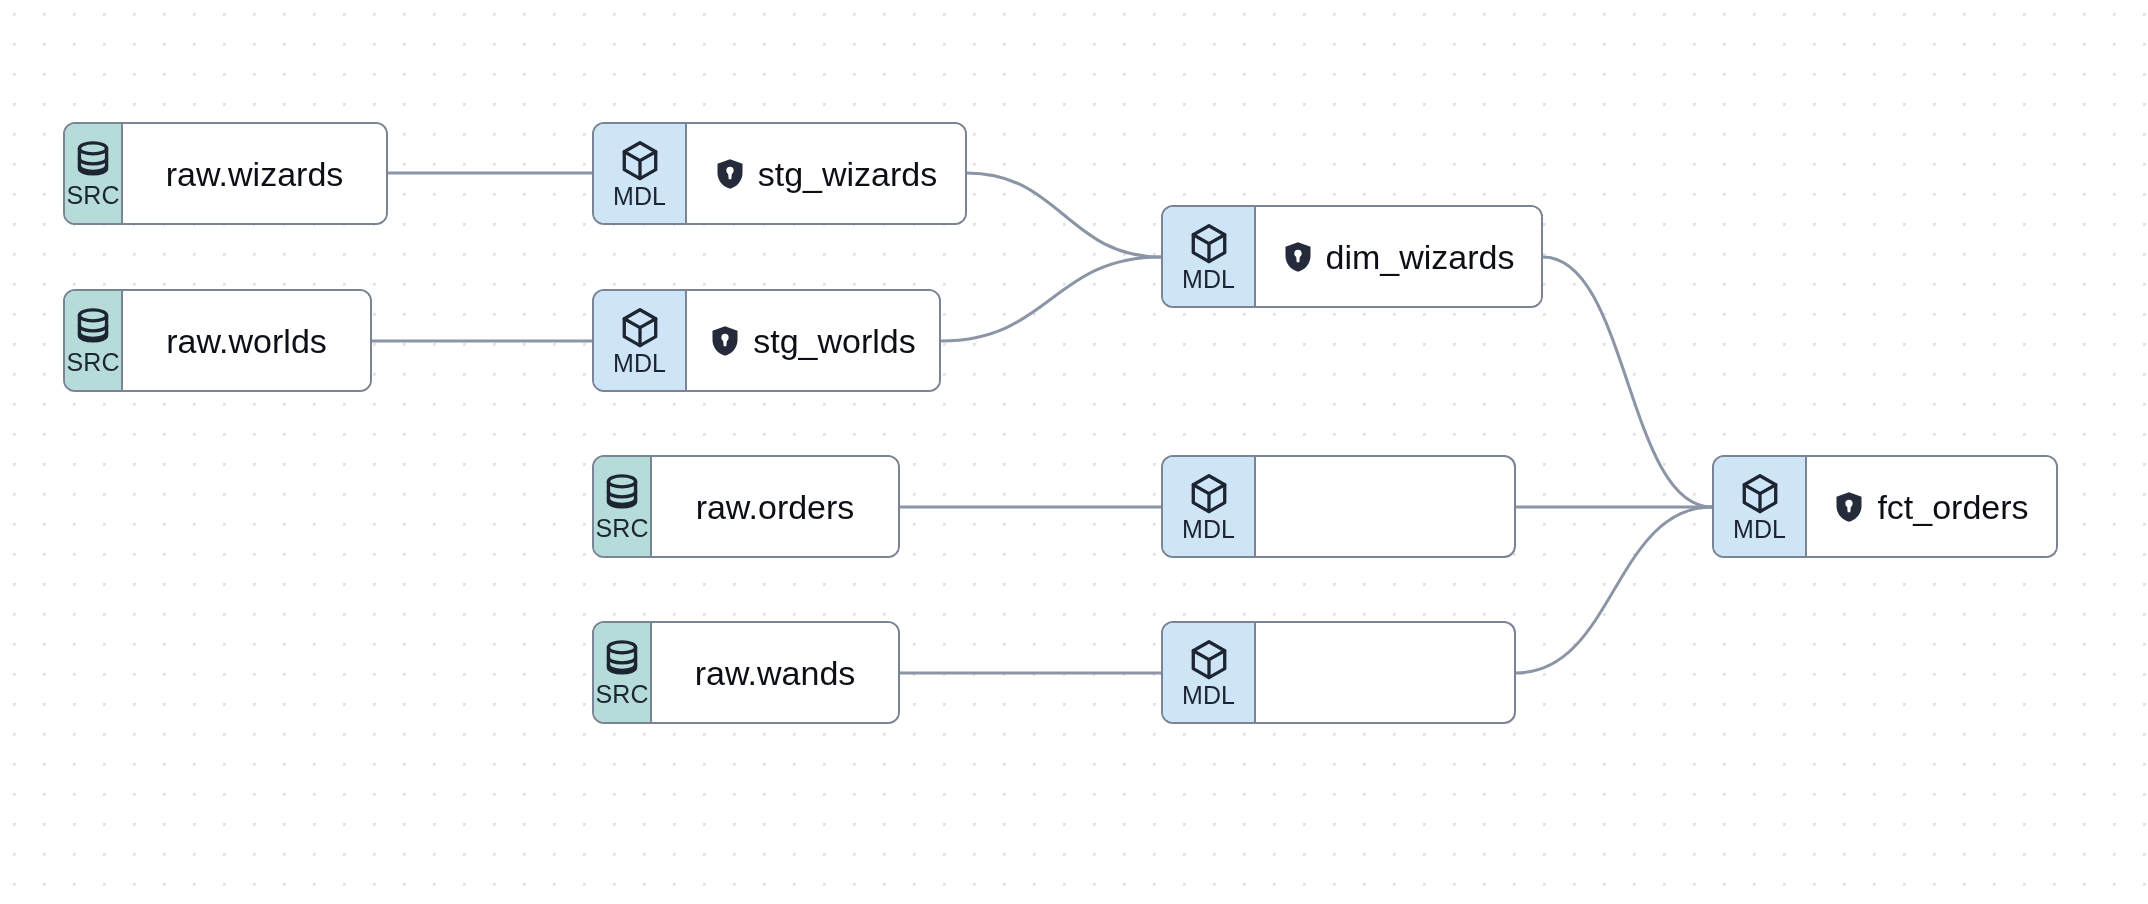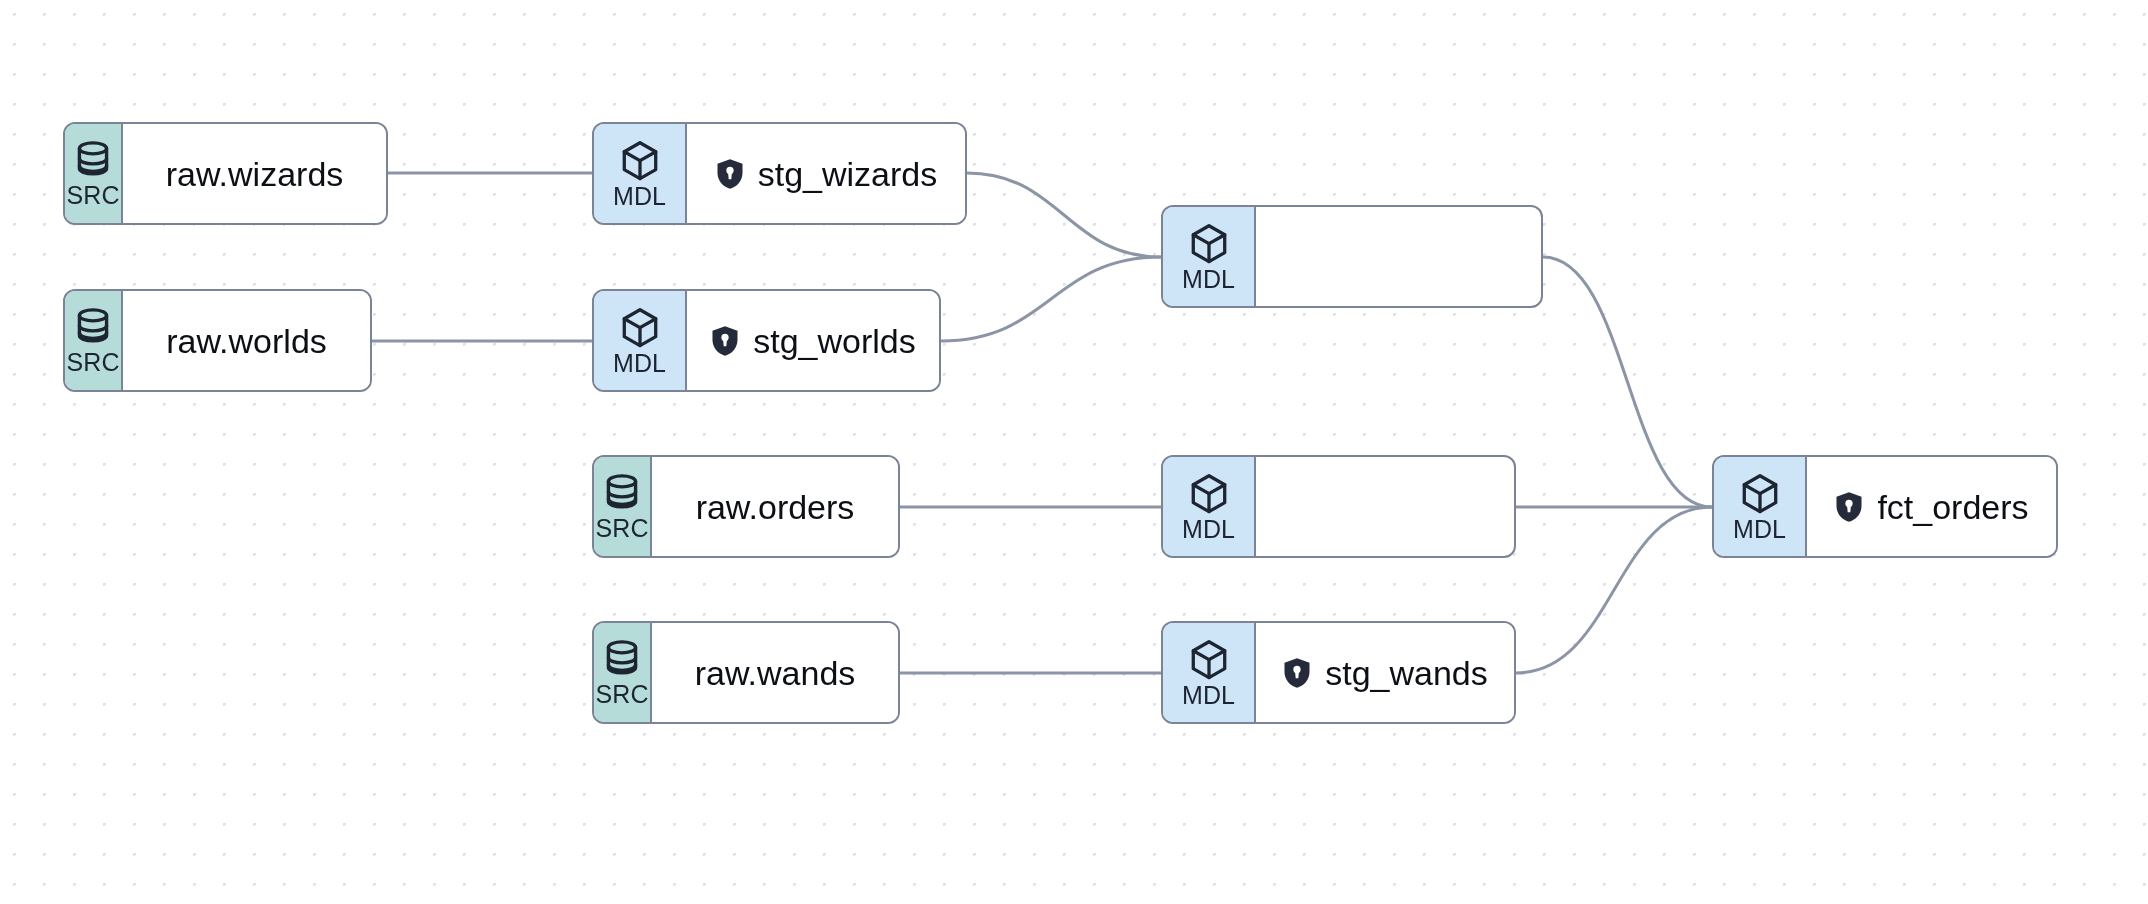--- a/index.html
+++ b/index.html
@@ -208,38 +208,38 @@
   </div>
       <div class="node" style="left: 1161px; top: 621px; width: 355px; height: 103px;">
     <div class="badge badge-mdl">
       <span class="badge-icon"><svg width="42" height="44" viewBox="0 0 26 28" fill="none" stroke="#1d2432" stroke-width="2.1" stroke-linecap="round" stroke-linejoin="round">
       <path d="M13 2.4 L23 8.1 V19.5 L13 25.2 L3 19.5 V8.1 Z"></path>
       <path d="M3 8.1 L13 13.8 L23 8.1"></path>
       <path d="M13 13.8 V25.2"></path>
     </svg></span>
       <span class="badge-label">MDL</span>
     </div>
-    <div class="node-body">
-      <span class="shield-icon"><svg width="30" height="32" viewBox="0 0 20 22" fill="#252b3b">
-      <path d="M10 0.8 L18.6 4.0 V10.2 C18.6 15.7 14.9 19.8 10 21.2 C5.1 19.8 1.4 15.7 1.4 10.2 V4.0 Z"></path>
-      <circle cx="10" cy="8.6" r="2.5" fill="#ffffff"></circle>
-      <path d="M8.55 8.8 H11.45 L10.9 14.6 H9.1 Z" fill="#ffffff"></path>
-    </svg></span>
-      <span class="node-title">stg_wands</span>
-    </div>
   </div>
       <div class="node" style="left: 1161px; top: 205px; width: 382px; height: 103px;">
     <div class="badge badge-mdl">
       <span class="badge-icon"><svg width="42" height="44" viewBox="0 0 26 28" fill="none" stroke="#1d2432" stroke-width="2.1" stroke-linecap="round" stroke-linejoin="round">
       <path d="M13 2.4 L23 8.1 V19.5 L13 25.2 L3 19.5 V8.1 Z"></path>
       <path d="M3 8.1 L13 13.8 L23 8.1"></path>
       <path d="M13 13.8 V25.2"></path>
     </svg></span>
       <span class="badge-label">MDL</span>
     </div>
+    <div class="node-body">
+      <span class="shield-icon"><svg width="30" height="32" viewBox="0 0 20 22" fill="#252b3b">
+      <path d="M10 0.8 L18.6 4.0 V10.2 C18.6 15.7 14.9 19.8 10 21.2 C5.1 19.8 1.4 15.7 1.4 10.2 V4.0 Z"></path>
+      <circle cx="10" cy="8.6" r="2.5" fill="#ffffff"></circle>
+      <path d="M8.55 8.8 H11.45 L10.9 14.6 H9.1 Z" fill="#ffffff"></path>
+    </svg></span>
+      <span class="node-title">dim_wizards</span>
+    </div>
   </div>
       <div class="node" style="left: 1712px; top: 455px; width: 346px; height: 103px;">
     <div class="badge badge-mdl">
       <span class="badge-icon"><svg width="42" height="44" viewBox="0 0 26 28" fill="none" stroke="#1d2432" stroke-width="2.1" stroke-linecap="round" stroke-linejoin="round">
       <path d="M13 2.4 L23 8.1 V19.5 L13 25.2 L3 19.5 V8.1 Z"></path>
       <path d="M3 8.1 L13 13.8 L23 8.1"></path>
       <path d="M13 13.8 V25.2"></path>
     </svg></span>
       <span class="badge-label">MDL</span>
     </div>

